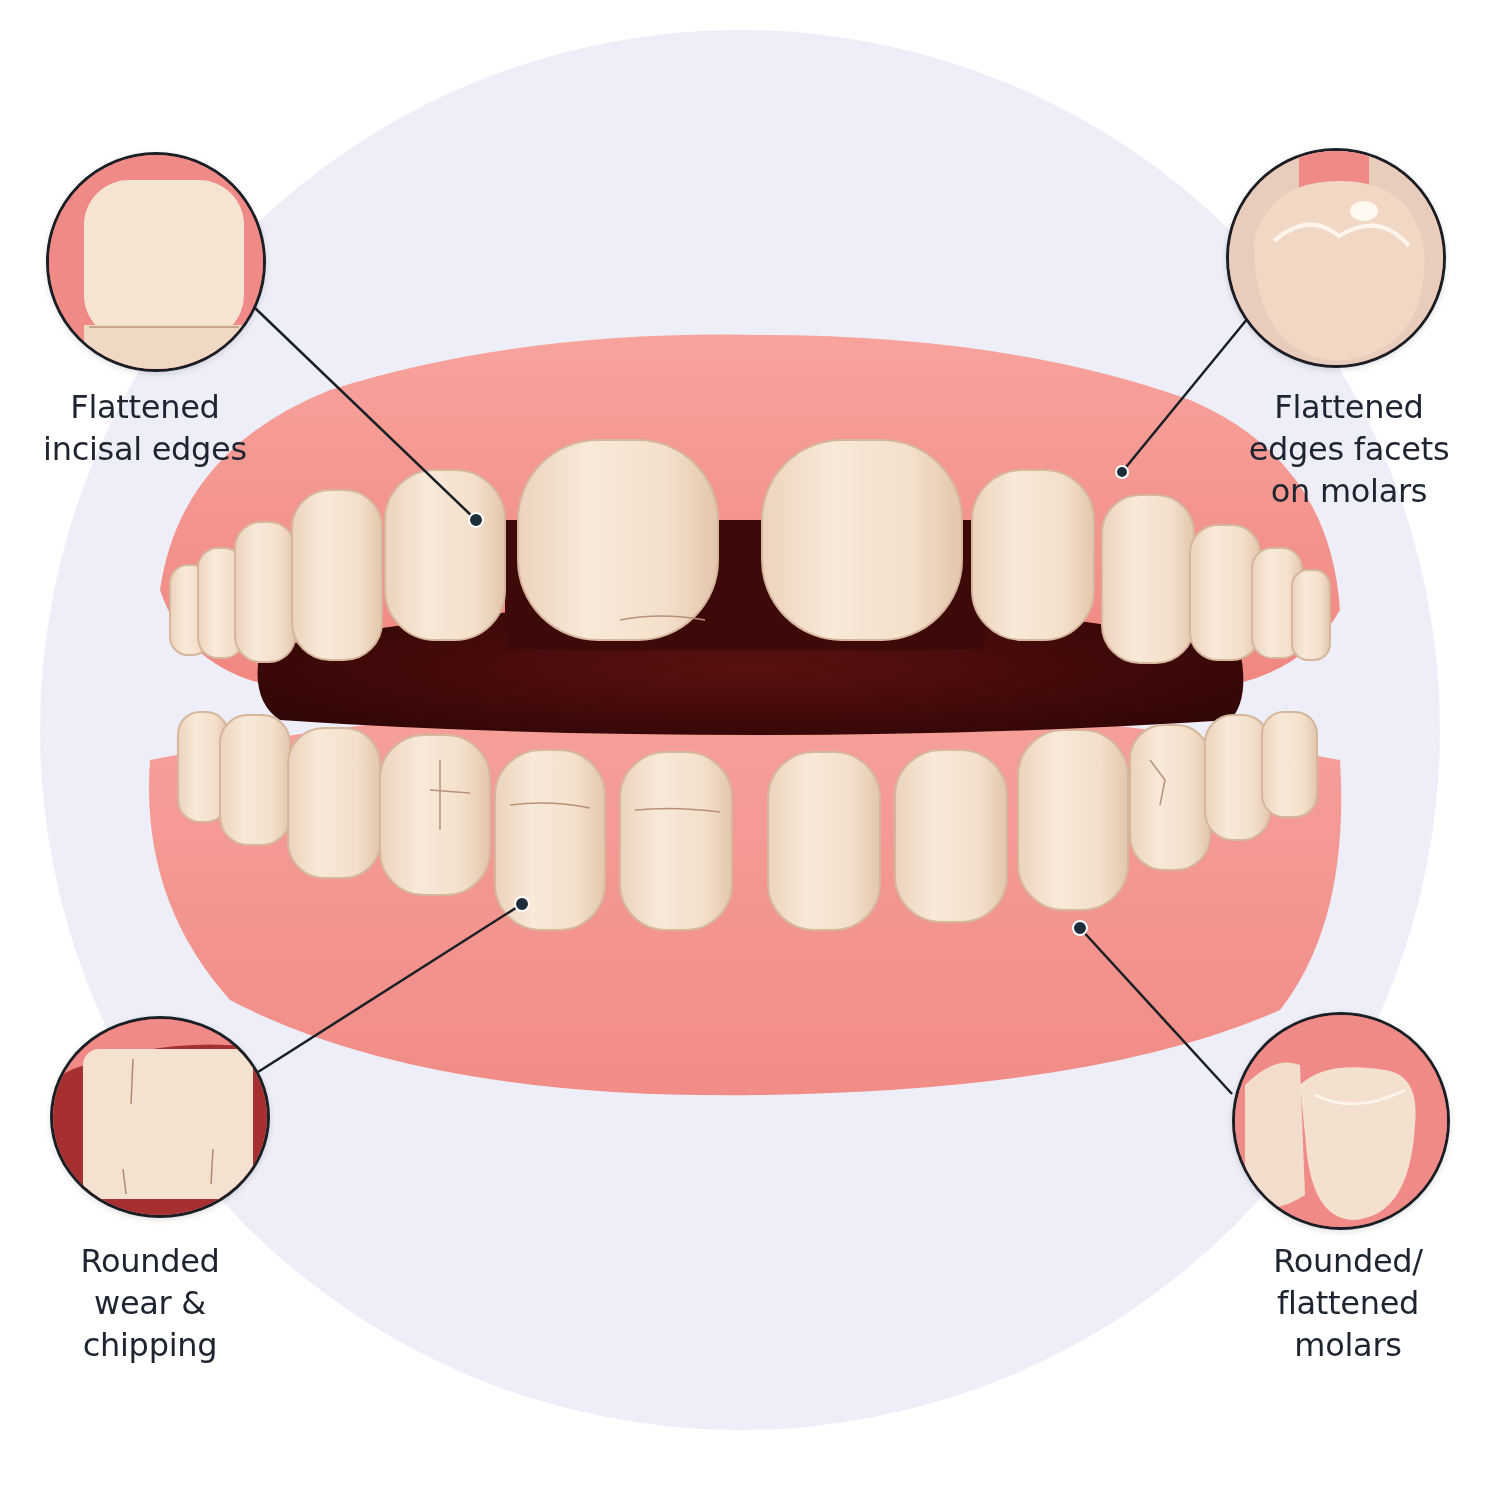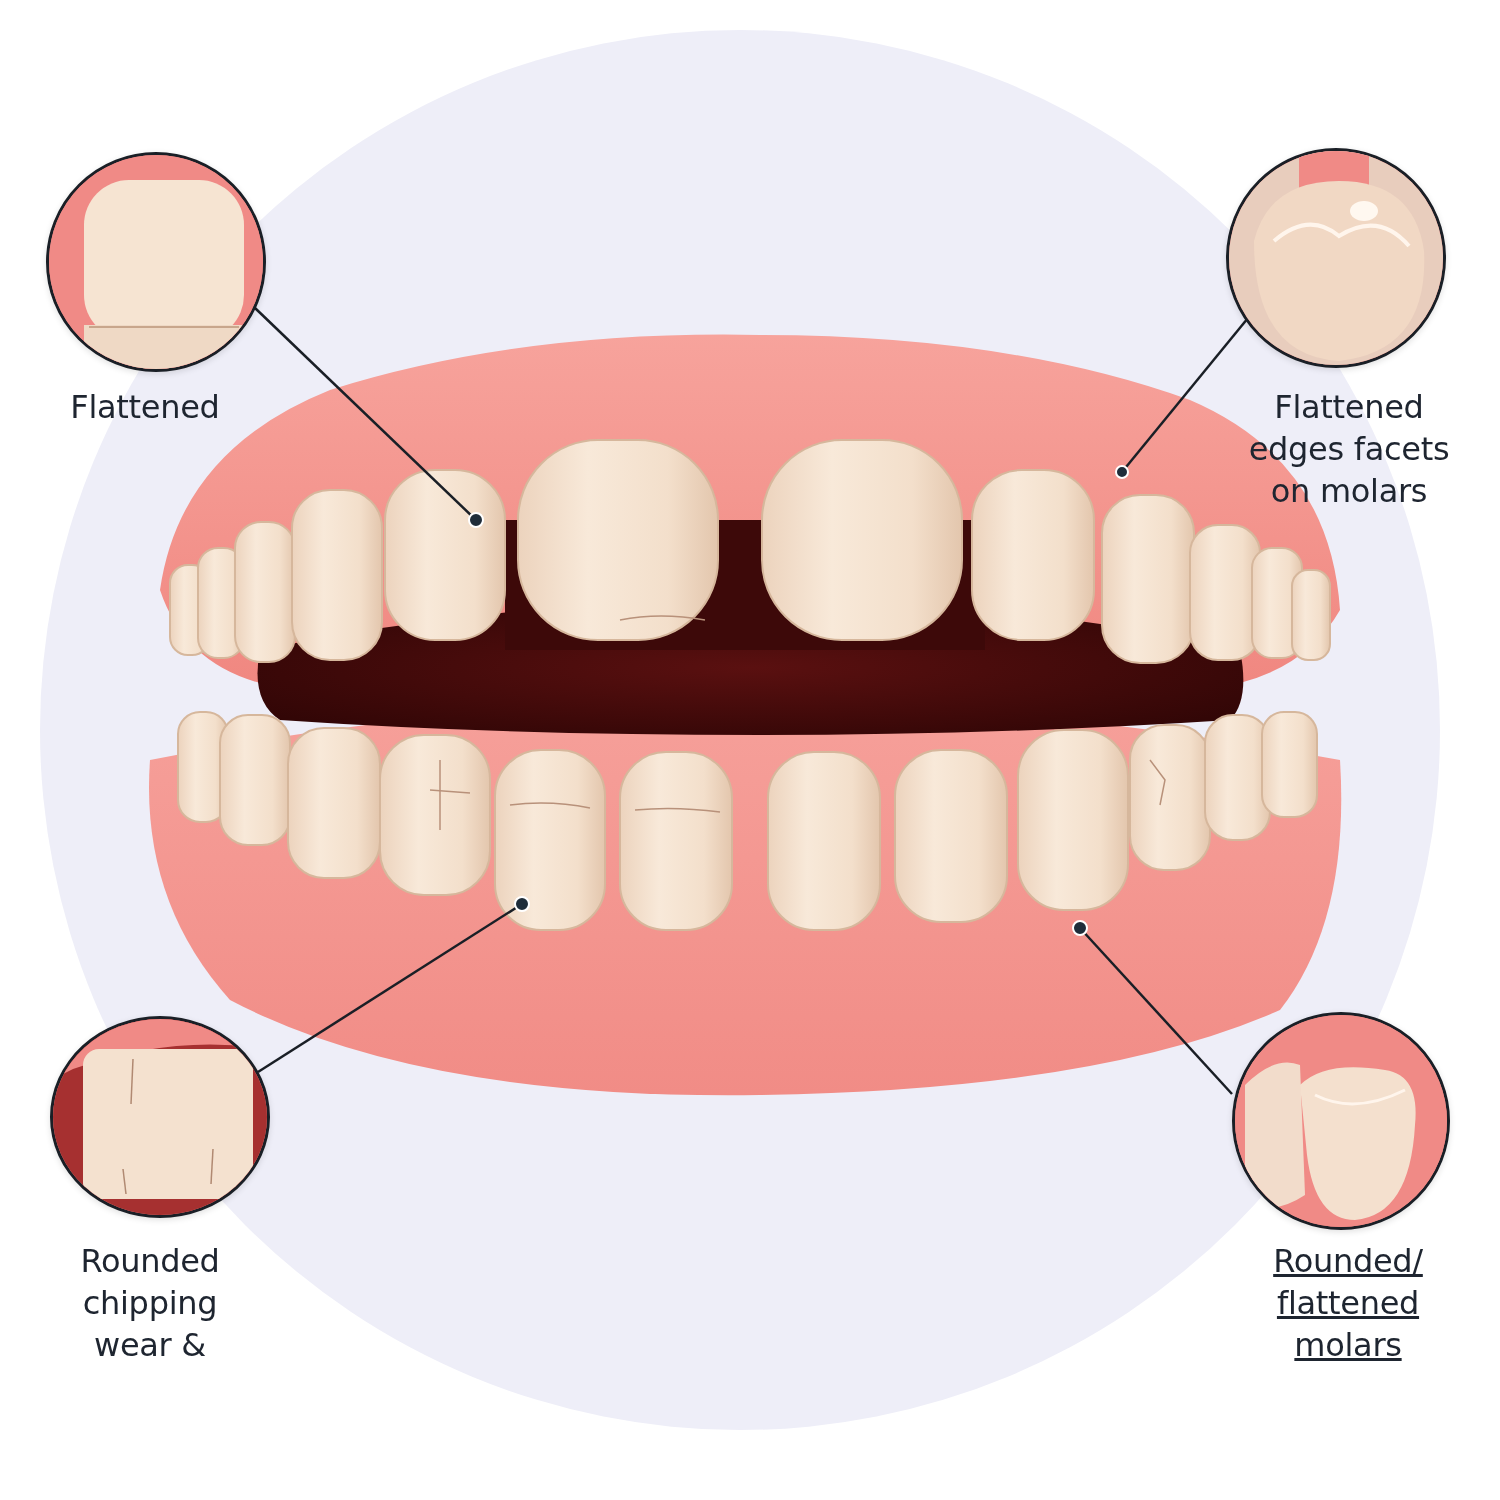--- a/index.html
+++ b/index.html
@@ -149,31 +149,32 @@
   <svg width="212" height="212" viewBox="0 0 212 212">
     <rect x="0" y="0" width="212" height="212" fill="#f08a86"></rect>
     <path d="M10 70 Q40 40 65 50 L70 180 Q40 200 10 190 Z" fill="#f2dccb"></path>
     <path d="M65 70 Q90 45 150 55 Q185 60 180 110 Q175 200 120 205 Q80 205 72 140 Z" fill="#f4e0ce"></path>
     <path d="M80 80 Q120 100 170 75" stroke="#fff5ec" stroke-width="3" fill="none"></path>
   </svg>
 </div>
 
 <div class="label" style="left:15px; top:386px;">
   <span>Flattened</span>
+  <span>incisal edges</span>
 </div>
 
 <div class="label" style="left:1219px; top:386px;">
   <span>Flattened</span>
   <span>edges facets</span>
   <span>on molars</span>
 </div>
 
 <div class="label" style="left:20px; top:1240px;">
   <span>Rounded</span>
+  <span>wear &amp;</span>
   <span>chipping</span>
-  <span>wear &amp;</span>
 </div>
 
-<div class="label" style="left:1218px; top:1240px;text-decoration:underline;">
+<div class="label" style="left:1218px; top:1240px;">
   <span>Rounded/</span>
   <span>flattened</span>
   <span>molars</span>
 </div>
 
 </body></html>

